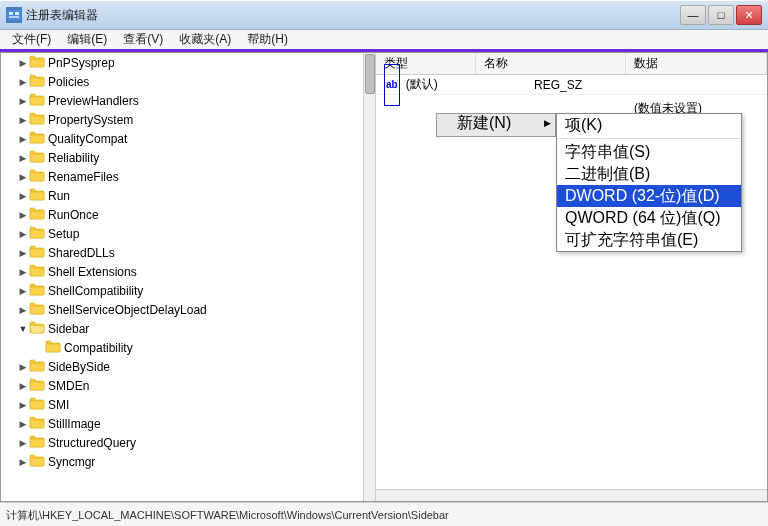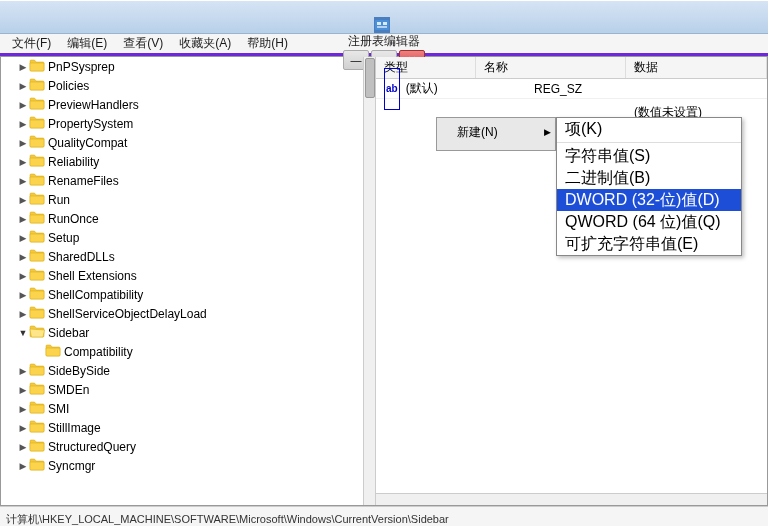--- a/index.html
+++ b/index.html
@@ -11,24 +11,23 @@
       background: #f0f0f0;
       overflow: hidden;
     }
 
     
     .title-bar {
       height: 30px;
       background: linear-gradient(to bottom, #d6e4f4, #b8d0ea);
       display: flex;
       align-items: center;
-      padding: 16px 6px;
+      padding: 10px 6px;
       border-top: 1px solid #fff;
       border-bottom: 1px solid #9ab4cc;
-      flex-direction: column;
     }
     .title-icon {
       width: 16px;
       height: 16px;
       margin-right: 4px;
       background: #4a7ebf;
       display: inline-block;
     }
     .title-text {
       flex: 1;
@@ -157,25 +156,25 @@
     .context-menu-wrapper {
       position: absolute;
       top: 60px;
       left: 60px;
       z-index: 100;
     }
     .new-submenu-trigger {
       background: #e8e8e8;
       border: 1px solid #999;
       padding: 2px 8px 6px 20px;
-      height: 34px;
+      height: 24px;
       display: flex;
       align-items: center;
       cursor: pointer;
-      font-size: 12px;
+      font-size: 16px;
       width: 120px;
       position: relative;
     }
     .new-submenu-trigger::after {
       content: '▶';
       position: absolute;
       right: 4px;
       font-size: 9px;
     }
 

